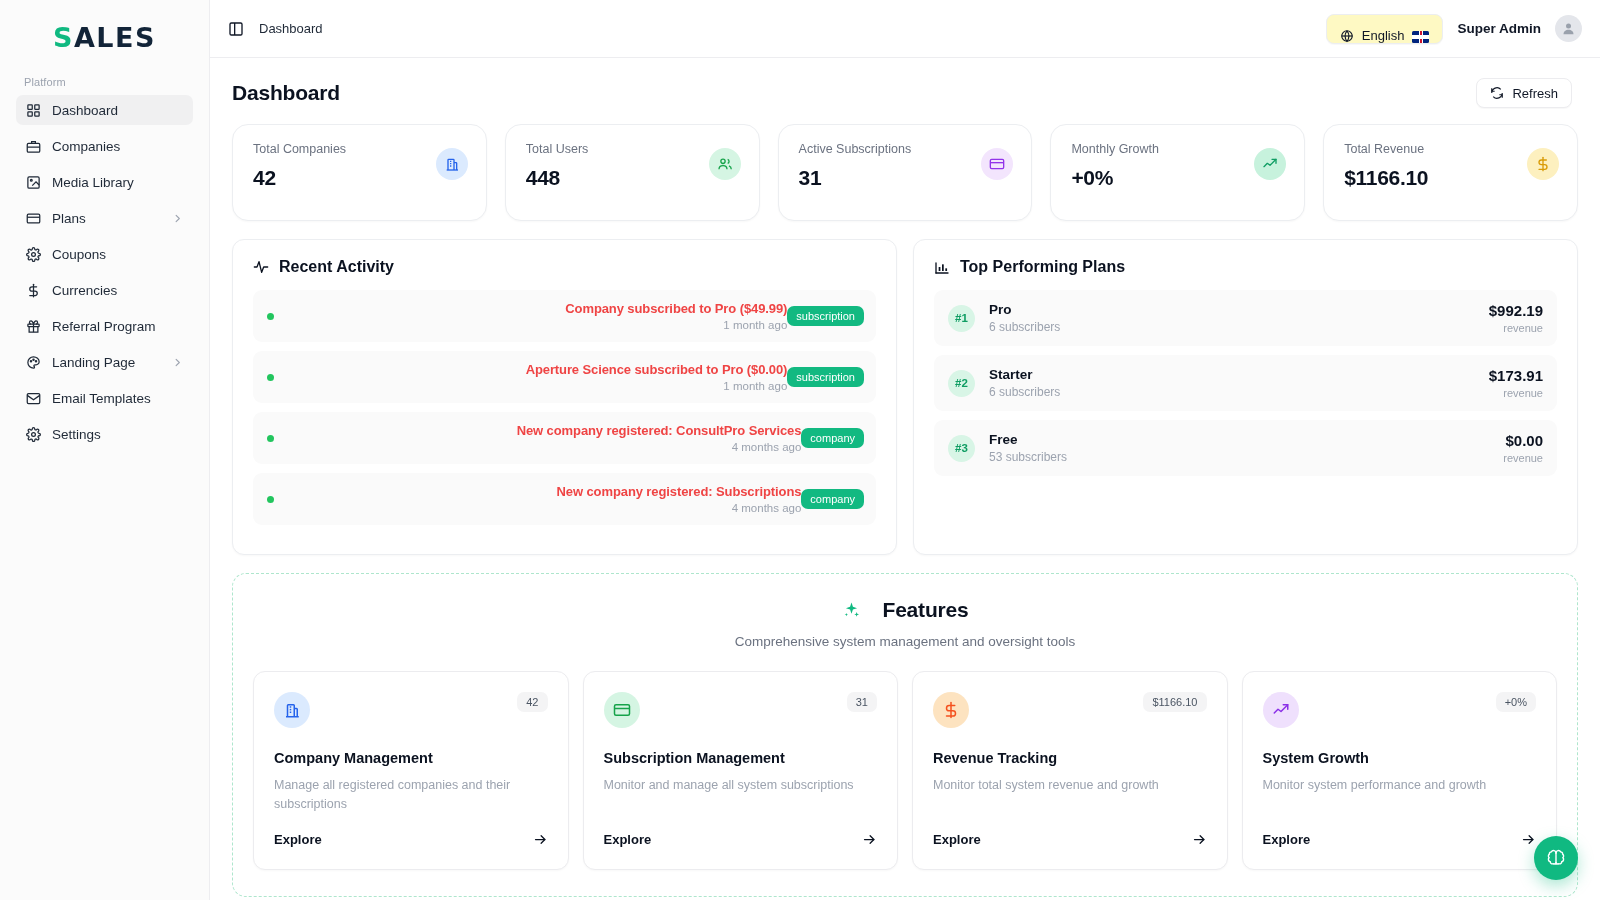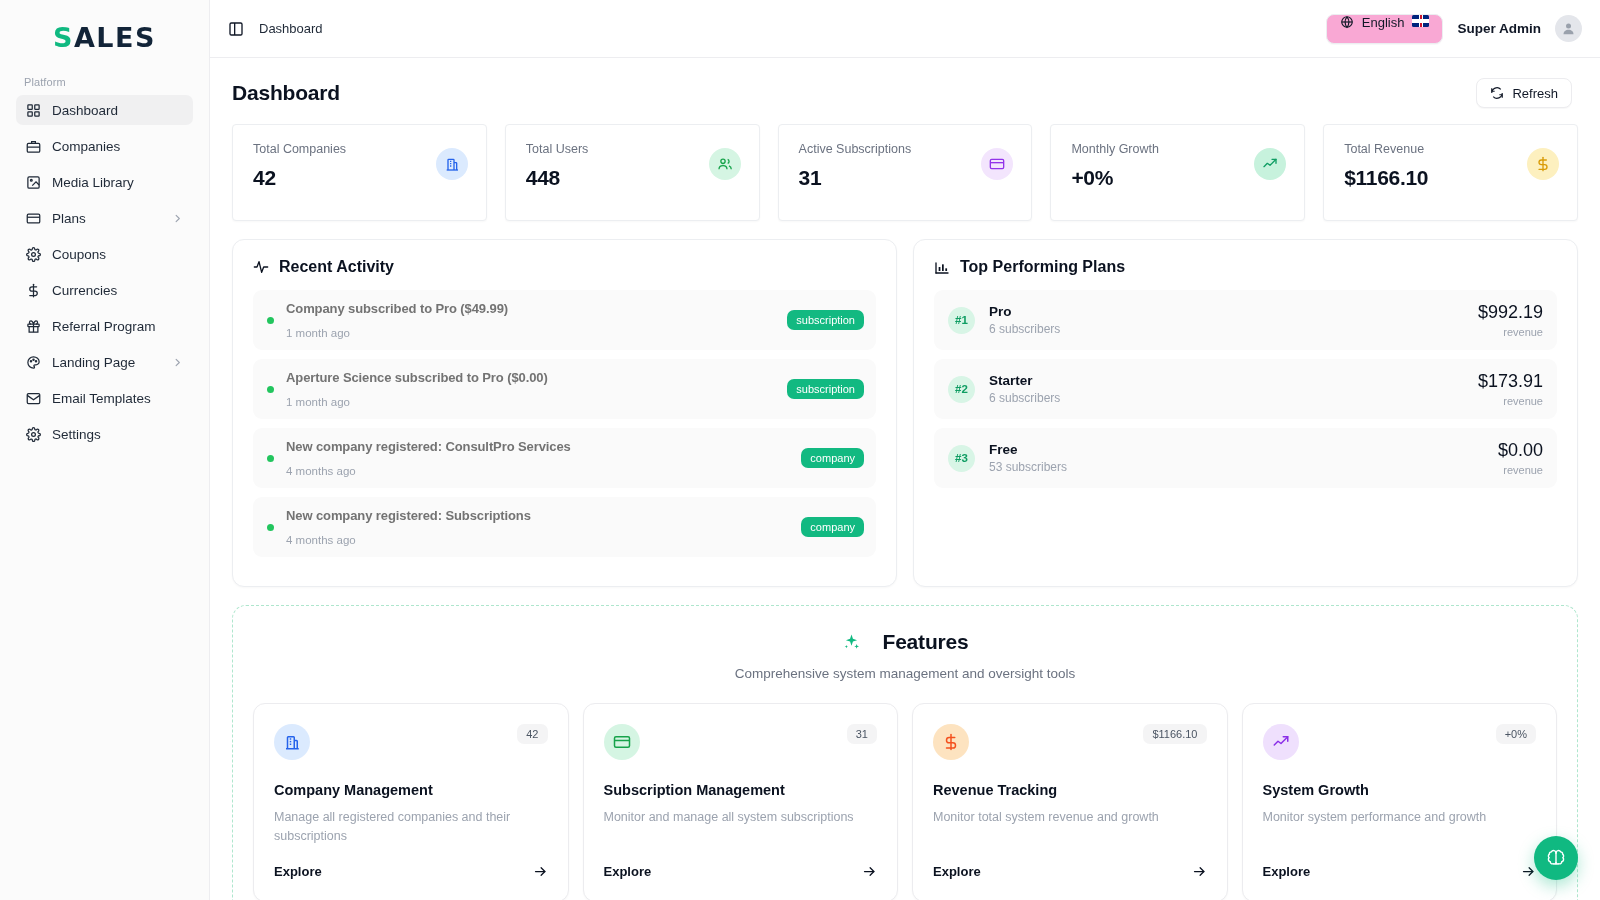--- a/index.html
+++ b/index.html
@@ -46,22 +46,22 @@
 
   .topbar {
     height: 58px; display: flex; align-items: center;
     padding: 0 18px 0 16px; border-bottom: 1px solid #ededf0; background:#fff;
   }
   .panel-toggle { width: 20px; height: 20px; display:flex; align-items:center; justify-content:center; cursor:pointer; color:#111827; }
   .panel-toggle svg { width: 16px; height: 16px; display:block; }
   .crumb { font-size: 13px; color: #1f2937; margin-left: 13px; }
   .topbar-right { margin-left: auto; display: flex; align-items: center; gap: 14px; }
   .lang-btn {
-    display: flex; align-items: flex-start; gap: 8px;
-    border: 1px solid #eceef1; background: #f9a8d4; border-radius: 8px;
+    display: flex; align-items: flex-end; gap: 8px;
+    border: 1px solid #eceef1; background: #fef9c3; border-radius: 8px;
     height: 30px; padding: 0 13px; font-size: 13px; color: #111827; cursor: pointer;
     font-weight: 500;
     box-shadow: 0 1px 1px rgba(16,24,40,.03);
   }
   .lang-btn svg { width: 14px; height: 14px; display:block; }
   .flag { width: 17px; height: 12px; border-radius: 1.5px; position: relative; overflow: hidden; background: #00247d; display:inline-block; }
   .flag:before, .flag:after { content:""; position:absolute; background:#fff; }
   .flag:before { left: 6.5px; top: 0; width: 4px; height: 12px; }
   .flag:after  { top: 4px; left: 0; width: 17px; height: 4px; }
   .flag i { position:absolute; background:#cf142b; }
@@ -82,21 +82,21 @@
     font-size:13px; color:#111827; cursor:pointer; font-weight:500;
     box-shadow: 0 1px 1px rgba(16,24,40,.03);
   }
   .refresh-btn svg { width:14px; height:14px; display:block; }
 
   .content { padding: 16px 22px 0 22px; }
 
   
   .stats { display: grid; grid-template-columns: repeat(5, 1fr); gap: 18px; }
   .stat-card {
-    background:#fff; border:1px solid #eceef1; border-radius: 4px;
+    background:#fff; border:1px solid #eceef1; border-radius: 16px;
     padding: 17px 18px 18px 20px; min-height: 97px;
     display:flex; align-items:flex-start; justify-content:space-between;
     box-shadow: 0 1px 2px rgba(16,24,40,.03);
     gap: 45px;
   }
   .stat-label { font-size: 12.5px; color: #6b7280; margin-bottom: 10px; }
   .stat-value { font-size: 21px; font-weight: 700; color:#0b1220; letter-spacing:-.3px; }
   .stat-ico { width: 32px; height: 32px; border-radius: 50%; display:flex; align-items:center; justify-content:center; flex:0 0 32px; margin-top: 6px;}
   .stat-ico svg { width:16px; height:16px; display:block; }
 
@@ -105,37 +105,37 @@
   .panel { background:#fff; border:1px solid #eceef1; border-radius: 12px; padding: 18px 20px 20px 20px; box-shadow: 0 1px 2px rgba(16,24,40,.03); }
   .panel-title { display:flex; align-items:center; gap:10px; font-size:16px; font-weight:700; color:#0b1220; margin-bottom: 14px; }
   .panel-title svg { width:16px; height:16px; display:block; }
 
   .act-row {
     display:flex; align-items:center; background:#fafafa; border-radius:9px;
     padding: 11px 12px 11px 14px; margin-bottom: 9px;
   }
   .dot { width:7px; height:7px; border-radius:50%; background:#22c55e; flex:0 0 7px; margin-right:12px; }
   .act-txt { flex:1; }
-  .act-title { font-size: 13px; color:#737373; font-weight:600; letter-spacing:-.1px; }
-  .act-time { font-size: 11.5px; color:#9ca3af; margin-top: 11px; }
+  .act-title { font-size: 13px; color:#ef4444; font-weight:600; letter-spacing:-.1px;text-align:right; }
+  .act-time { font-size: 11.5px; color:#9ca3af; margin-top: 3px; text-align: right; }
   .badge {
     font-size: 11px; color:#fff; background:#12b981; border-radius: 7px;
     padding: 4px 9px; font-weight:500; white-space:nowrap;
   }
 
   .plan-row { display:flex; align-items:center; background:#fafafa; border-radius:9px; padding: 12px 14px; margin-bottom: 9px; }
   .rank {
     width:27px; height:27px; border-radius:50%; background:#d8f5e6; color:#0f9d63;
     font-size:11.5px; font-weight:700; display:flex; align-items:center; justify-content:center;
     flex:0 0 27px; margin-right: 14px;
   }
   .plan-name { font-size:13.5px; font-weight:700; color:#0b1220; }
   .plan-sub { font-size:12px; color:#9ca3af; margin-top:3px;text-align:center; }
   .plan-right { margin-left:auto; text-align:right; }
-  .plan-rev { font-size:18px; font-weight:400; color:#0b1220; }
+  .plan-rev { font-size:15px; font-weight:700; color:#0b1220; }
   .plan-rev-label { font-size:11px; color:#9ca3af; margin-top:3px; }
 
   
   .features {
     margin-top: 18px; border: 1px dashed #aee6cd; border-radius: 14px;
     padding: 24px 20px 26px 20px; background:#fff;
   }
   .feat-head { text-align:center; }
   .feat-title { display:inline-flex; align-items:center; gap:22px; font-size: 21px; font-weight:700; color:#0b1220; letter-spacing:-.2px;}
   .feat-title svg { width:19px; height:19px; display:block; }

